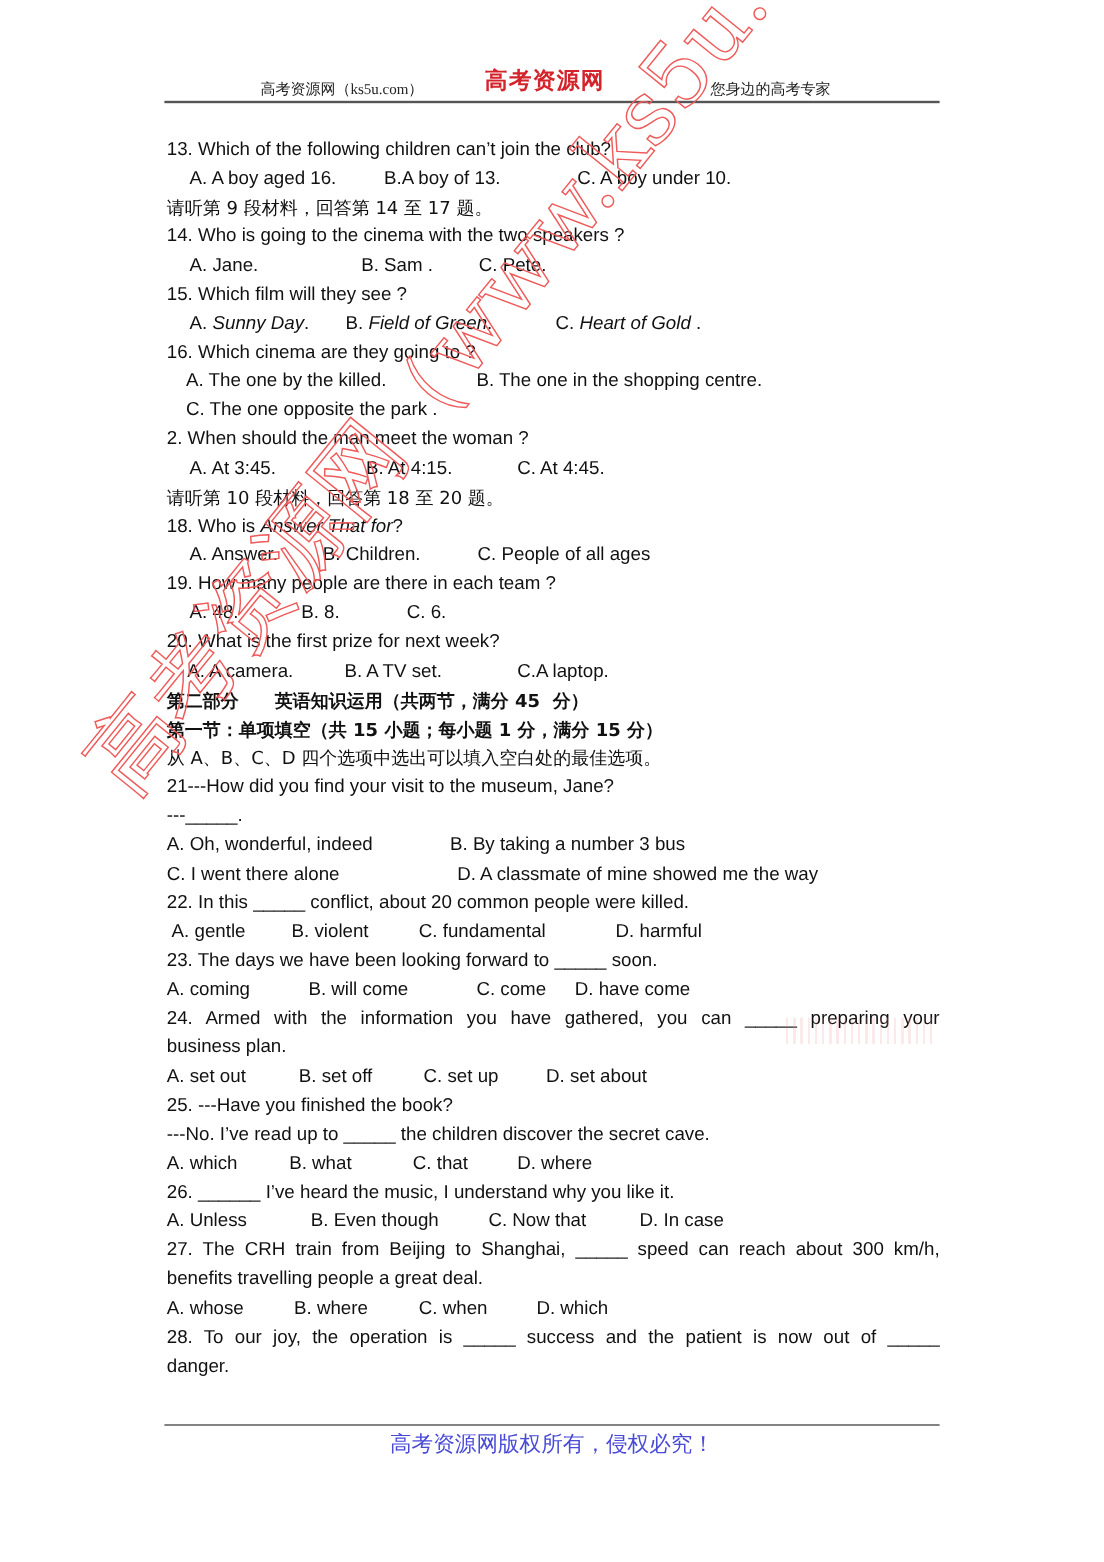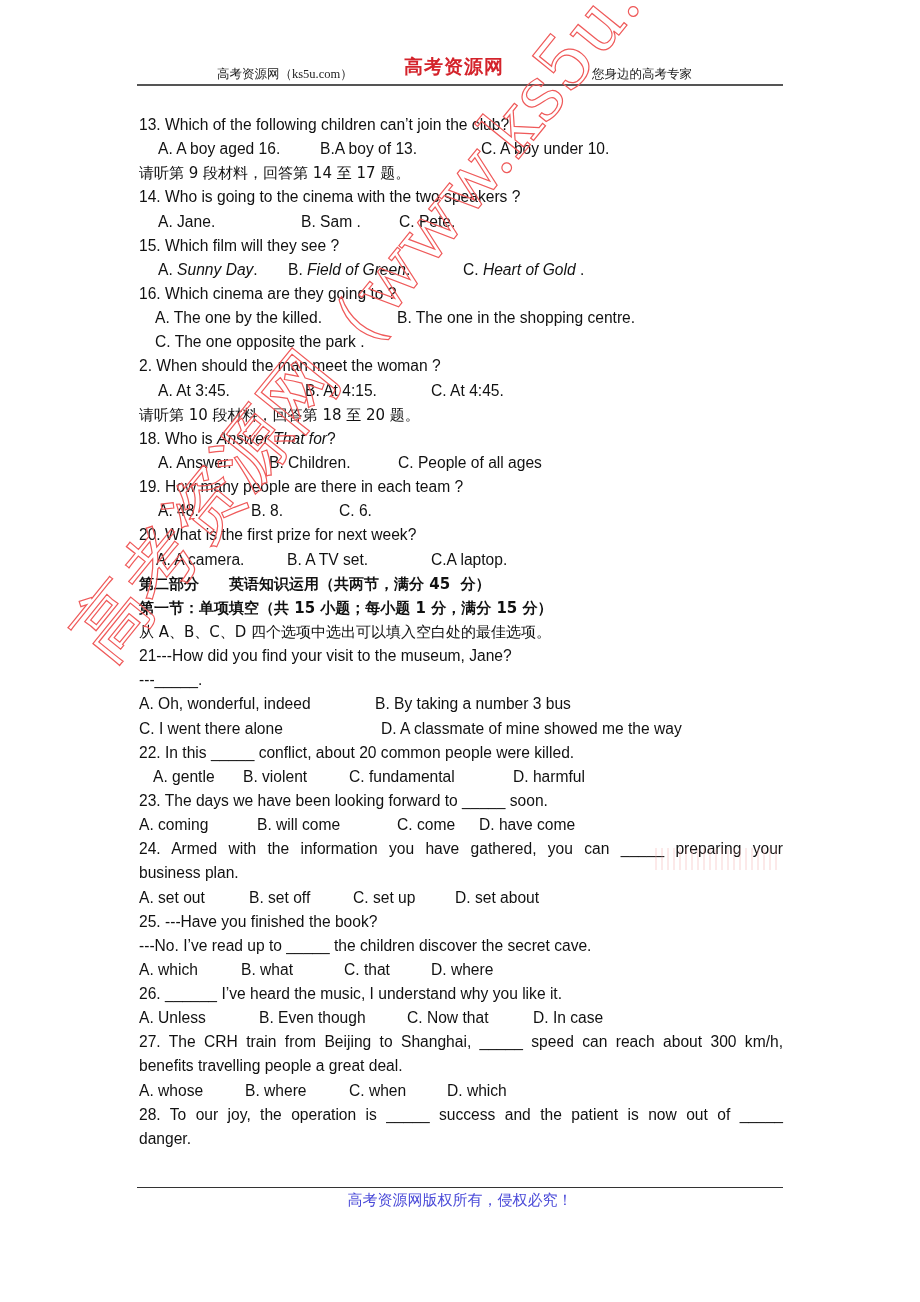--- a/index.html
+++ b/index.html
@@ -11,21 +11,21 @@
     .header .right { position: absolute; left: 455px; top: 14px; font-family: "DejaVu Serif", serif; font-size: 12.5px; color: #222; }
     .header-rule { position: absolute; left: 137px; top: 84px; width: 646px; height: 2px; background: #555; }
     .content { position: absolute; left: 139px; top: 113px; width: 644px; }
     .line { height: 24.15px; line-height: 24px; font-size: 15.6px; white-space: pre; position: relative; }
     .line.just { text-align: justify; text-align-last: justify; white-space: normal; }
     .line.cn { font-family: "DejaVu Sans", sans-serif; font-size: 15px; }
     .line.bold { font-weight: bold; }
     .opt { position: absolute; top: 0; }
     i { }
     .footer-rule { position: absolute; left: 137px; top: 1187px; width: 646px; height: 1px; background: #333; }
-    .footer { position: absolute; left: 0; width: 920px; top: 1191px; text-align: center; font-family: "DejaVu Serif", serif; font-size: 15px; color: #4a4ad8; }
+    .footer { position: absolute; left: 0; width: 920px; top: 1191px; text-align: center; font-family: "DejaVu Serif", serif; font-size: 18px; color: #4a4ad8; }
     .wm { position: absolute; font-family: "DejaVu Serif", serif; color: transparent;
           -webkit-text-stroke: 1.2px #ef5a5a; pointer-events: none; white-space: nowrap; }
     .wm-main { left: 90px; top: 600px; font-size: 74px; transform: rotate(-51deg); transform-origin: left center; }
     .wm-ghost { position: absolute; left: 655px; top: 848px; width: 125px; height: 22px; pointer-events: none;
                 background: repeating-linear-gradient(90deg, rgba(240,150,150,0.35) 0 2px, transparent 2px 6px); opacity: 0.6; }
   </style>
 </head>
 <body>
 
 <div class="header">
@@ -100,21 +100,21 @@
     <span class="opt" style="left:0px">A. Oh, wonderful, indeed</span>
     <span class="opt" style="left:236px">B. By taking a number 3 bus</span>
   </div>
   <div class="line">
     <span class="opt" style="left:0px">C. I went there alone</span>
     <span class="opt" style="left:242px">D. A classmate of mine showed me the way</span>
   </div>
 
   <div class="line">22. In this _____ conflict, about 20 common people were killed.</div>
   <div class="line">
-    <span class="opt" style="left:14px">A. gentle</span>
+    <span class="opt" style="left:4px">A. gentle</span>
     <span class="opt" style="left:104px">B. violent</span>
     <span class="opt" style="left:210px">C. fundamental</span>
     <span class="opt" style="left:374px">D. harmful</span>
   </div>
 
   <div class="line">23. The days we have been looking forward to _____ soon.</div>
   <div class="line">
     <span class="opt" style="left:0px">A. coming</span>
     <span class="opt" style="left:118px">B. will come</span>
     <span class="opt" style="left:258px">C. come</span>

